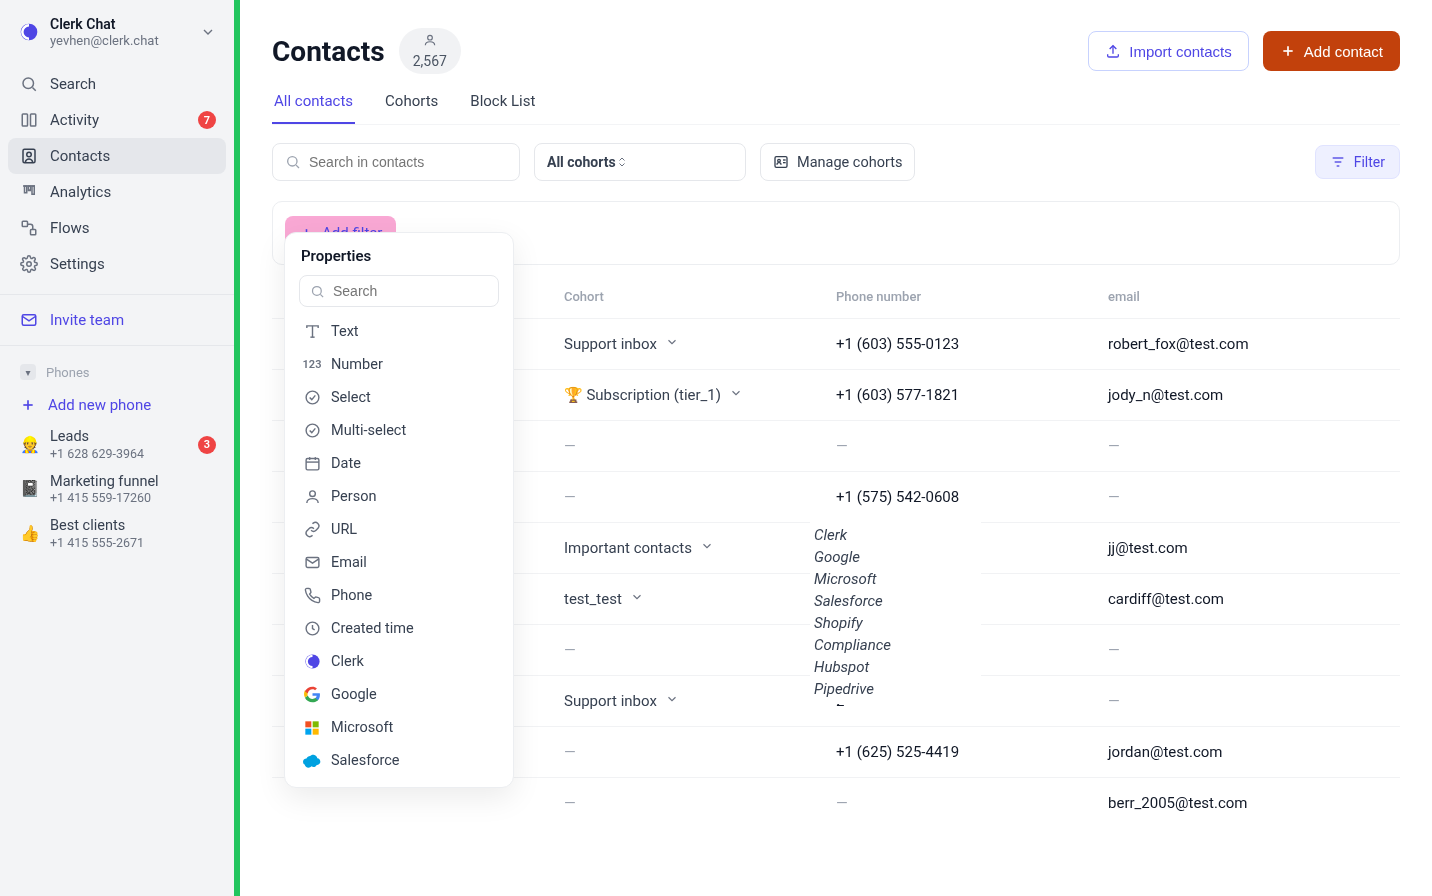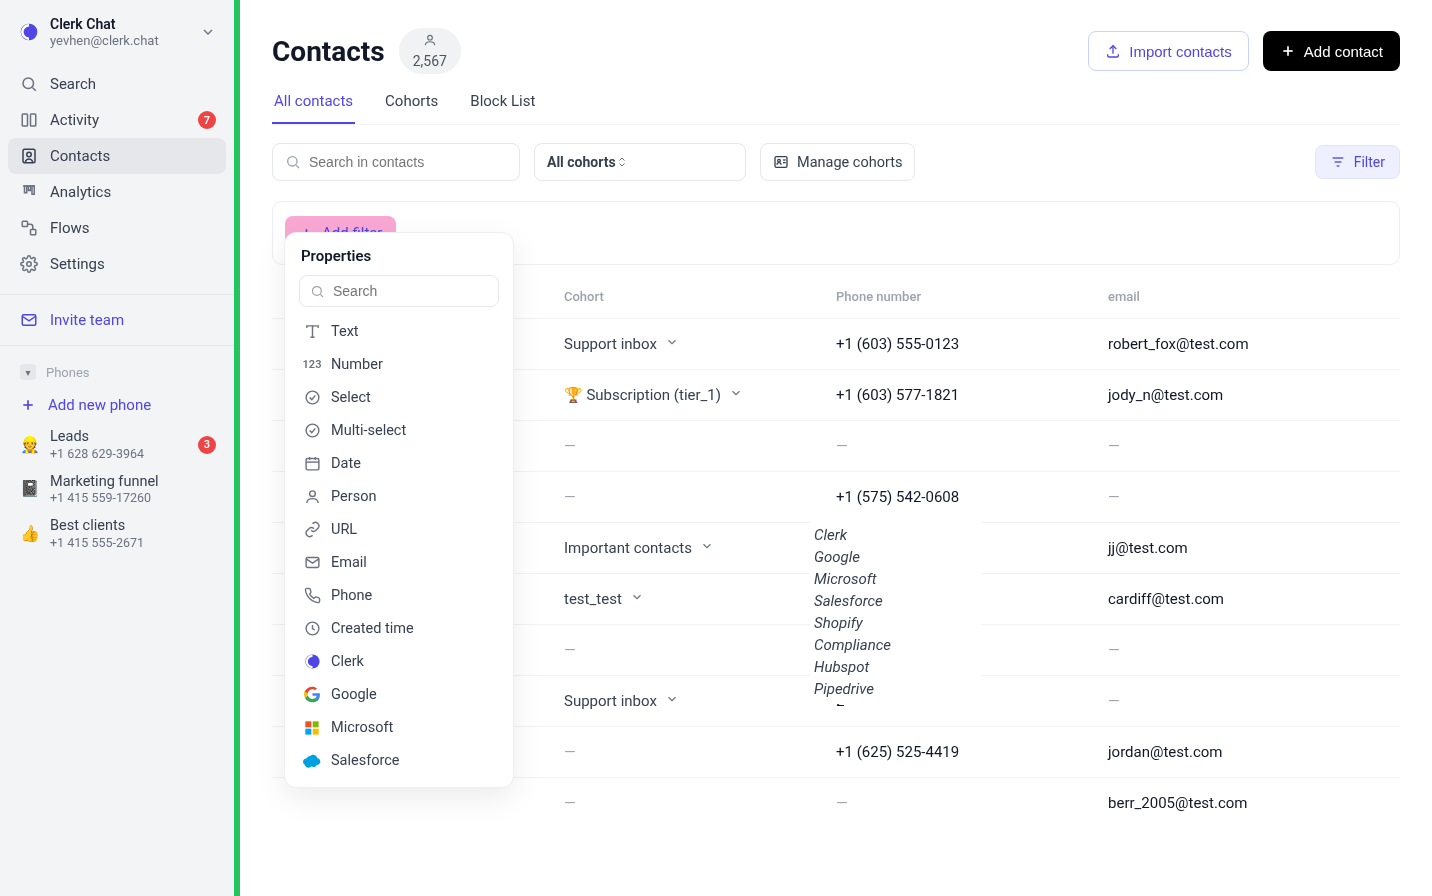--- a/index.html
+++ b/index.html
@@ -112,21 +112,21 @@
     background:#f1f2f4; border-radius:999px; padding:5px 14px;
     color:#4b5563; font-size:14px;flex-direction:column;
   }
   .header .spacer { flex:1; }
   .btn {
     display:inline-flex; align-items:center; gap:8px;
     height:40px; padding:0 16px; border-radius:8px;
     font-size:15px; cursor:pointer; border:1px solid transparent;
   }
   .btn-outline { border-color:#c7d2fe; color:#4f46e5; background:#fff;}
-  .btn-primary { background:#000000; color:#fff; }
+  .btn-primary { background:#c2410c; color:#fff; }
 
   .tabs { display:flex; gap:28px; margin-top:18px; border-bottom:1px solid #f3f4f6;}
   .tab { padding:0 2px 12px 2px; font-size:15px; color:#374151; cursor:pointer; border-bottom:2px solid transparent;}
   .tab.active { color:#4f46e5; border-bottom-color:#4f46e5; }
 
   .controls { display:flex; gap:14px; margin-top:18px; align-items:center;}
   .input, .select, .btn2 {
     height:38px; border:1px solid #e5e7eb; border-radius:8px;
     background:#fff; display:flex; align-items:center; padding:0 12px; color:#374151;
   }

